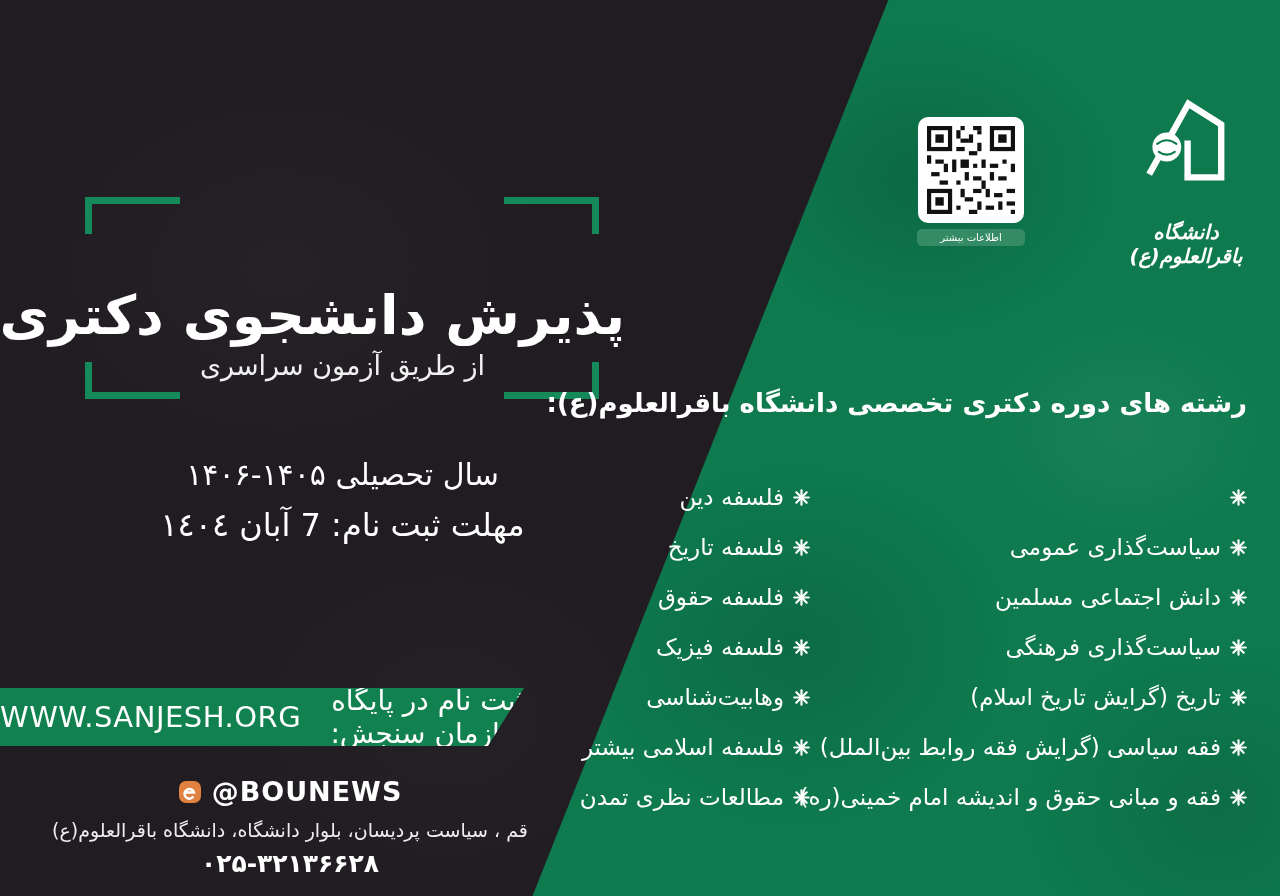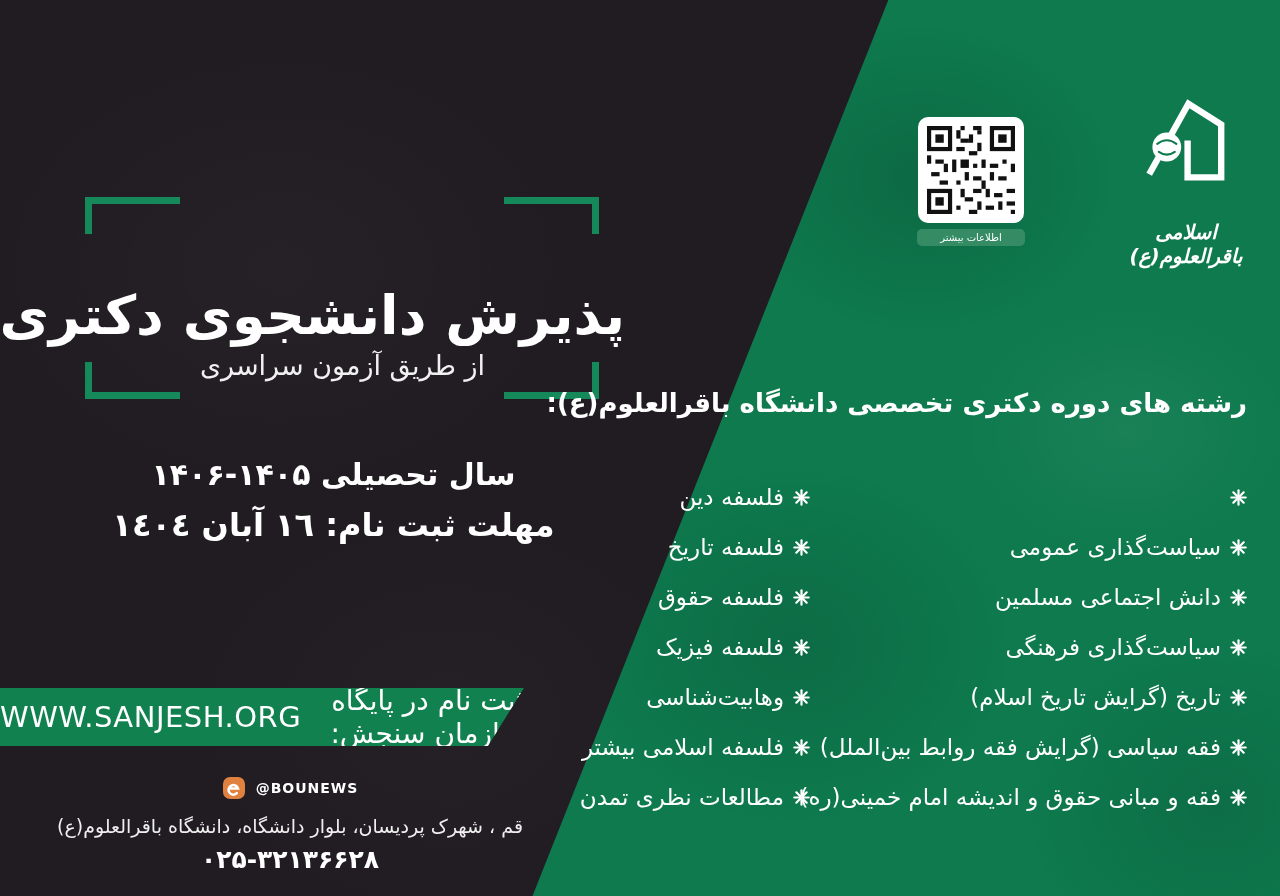--- a/index.html
+++ b/index.html
@@ -27,34 +27,34 @@
   .frame{position:absolute;left:85px;top:197px;width:514px;height:202px;}
   .corner{position:absolute;width:88px;height:30px;border:0 solid #15895a;}
   .corner.tl{left:0;top:0;border-top-width:7px;border-left-width:7px;}
   .corner.tr{right:0;top:0;border-top-width:7px;border-right-width:7px;}
   .corner.bl{left:0;bottom:0;border-bottom-width:7px;border-left-width:7px;}
   .corner.br{right:0;bottom:0;border-bottom-width:7px;border-right-width:7px;}
   .title{position:absolute;left:60px;top:248px;width:565px;text-align:center;
     font-size:54px;font-weight:900;white-space:nowrap;color:#fff;}
   .subtitle{position:absolute;left:85px;top:350px;width:515px;text-align:center;
     font-size:27px;font-weight:400;color:#f1f1f1;}
-  .dates{position:absolute;left:76px;top:450px;width:515px;text-align:center;
-    font-weight:700;}
+  .dates{position:absolute;left:85px;top:450px;width:515px;text-align:center;
+    font-weight:400;}
   .dates .year{font-size:30px;line-height:50px;}
   .dates .deadline{font-size:32px;line-height:50px;}
   
   .reg-bar{position:absolute;left:0;top:688px;width:524px;height:58px;
     background:#11814f;clip-path:polygon(0 0,100% 0,calc(100% - 36px) 100%,0 100%);
     display:flex;align-items:center;justify-content:center;gap:12px;direction:rtl;}
   .reg-bar .lbl{font-size:28px;font-weight:400;}
   .reg-bar .url{font-size:29px;font-weight:400;direction:ltr;unicode-bidi:isolate;letter-spacing:.5px;}
   
   .contact{position:absolute;left:40px;top:776px;width:500px;text-align:center;}
   .social{display:inline-flex;align-items:center;gap:10px;direction:ltr;}
-  .social .handle{font-size:14px;font-weight:600;letter-spacing:1px;color:#fff;}
+  .social .handle{font-size:27px;font-weight:600;letter-spacing:1px;color:#fff;}
   .address{margin-top:11px;font-size:19px;color:#efefef;}
   .phone{margin-top:8px;font-size:25px;font-weight:800;letter-spacing:2px;
     direction:ltr;unicode-bidi:isolate;}
   
   .qr{position:absolute;left:917px;top:117px;width:108px;display:flex;
     flex-direction:column;align-items:center;}
   .qr-card{width:106px;height:106px;background:#fff;border-radius:10px;
     display:flex;align-items:center;justify-content:center;}
   .qr-caption{margin-top:6px;width:108px;background:#358c64;border-radius:5px;
     text-align:center;font-size:10px;padding:3px 0;color:#fff;}
@@ -83,39 +83,39 @@
     <div class="corner tr"></div>
     <div class="corner bl"></div>
     <div class="corner br"></div>
   </div>
 
   <h1 class="title">پذیرش دانشجوی دکتری تخصصی</h1>
   <div class="subtitle">از طریق آزمون سراسری</div>
 
   <div class="dates">
     <div class="year">سال تحصیلی ۱۴۰۵-۱۴۰۶</div>
-    <div class="deadline">مهلت ثبت نام: ١٦ آبان ١٤٠٤</div>
+    <div class="deadline">مهلت ثبت نام: 7 آبان ١٤٠٤</div>
   </div>
 
   <div class="reg-bar">
     <span class="lbl">ثبت نام در پایگاه سازمان سنجش:</span>
     <span class="url">WWW.SANJESH.ORG</span>
   </div>
 
   <div class="contact">
     <div class="social">
       <span class="marker">
         <svg width="24" height="24" viewBox="0 0 24 24">
           <rect x="1" y="1" width="22" height="22" rx="7" fill="#e0813f"></rect>
           <path d="M6.8,12.6 h9.2 a4.8,4.8 0 1,0 -1.2,4.6" fill="none" stroke="#fff" stroke-width="2.5" stroke-linecap="round"></path>
         </svg>
       </span>
       <span class="handle">@BOUNEWS</span>
     </div>
-    <div class="address">قم ، شهرک پردیسان، بلوار دانشگاه، دانشگاه باقرالعلوم(ع)</div>
+    <div class="address">قم ، سیاست پردیسان، بلوار دانشگاه، دانشگاه باقرالعلوم(ع)</div>
     <div class="phone">۰۲۵-۳۲۱۳۶۶۲۸</div>
   </div>
 
   <div class="qr">
     <div class="qr-card">
       <svg width="88" height="88" viewBox="0 0 84 84">
         <g fill="#111">
           <rect x="0" y="0" width="24" height="24"></rect>
             <rect x="60" y="0" width="24" height="24"></rect>
             <rect x="0" y="60" width="24" height="24"></rect>
@@ -174,21 +174,21 @@
     </div>
     <div class="qr-caption">اطلاعات بیشتر</div>
   </div>
 
   <div class="logo">
     <svg width="96" height="114" viewBox="0 0 120 142">
       <path d="M14,100 L63,12 L104,38 L104,104 L62,104 L62,58" fill="none" stroke="#fff" stroke-width="8"></path>
       <circle cx="36" cy="66" r="18" fill="#fff"></circle>
       <path d="M24,62 q12,-9 24,0 M26,72 q10,7 20,0" fill="none" stroke="#0e7a4e" stroke-width="2.6" stroke-linecap="round"></path>
     </svg>
-    <div class="logo-text">اسلامی باقرالعلوم(ع)</div>
+    <div class="logo-text">دانشگاه باقرالعلوم(ع)</div>
   </div>
 
   <div class="fields-header">رشته های دوره دکتری تخصصی دانشگاه باقرالعلوم(ع):</div>
 
   <div class="col col-right">
 
       <div class="field-item">
         <span class="marker">
           <svg width="17" height="17" viewBox="0 0 20 20">
             <g stroke="#fff" stroke-width="2.6" stroke-linecap="round">

